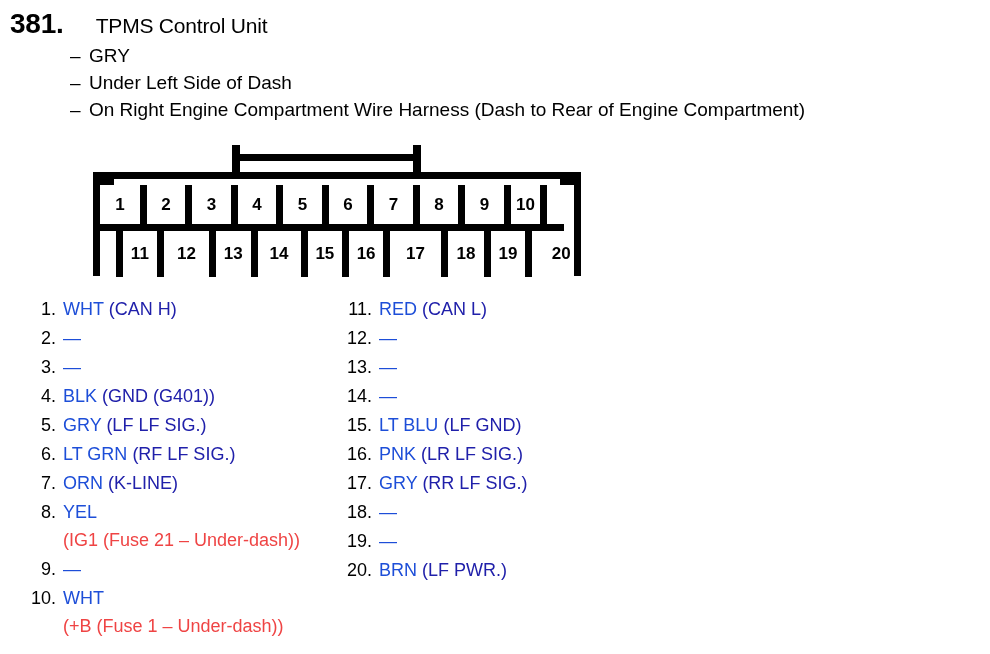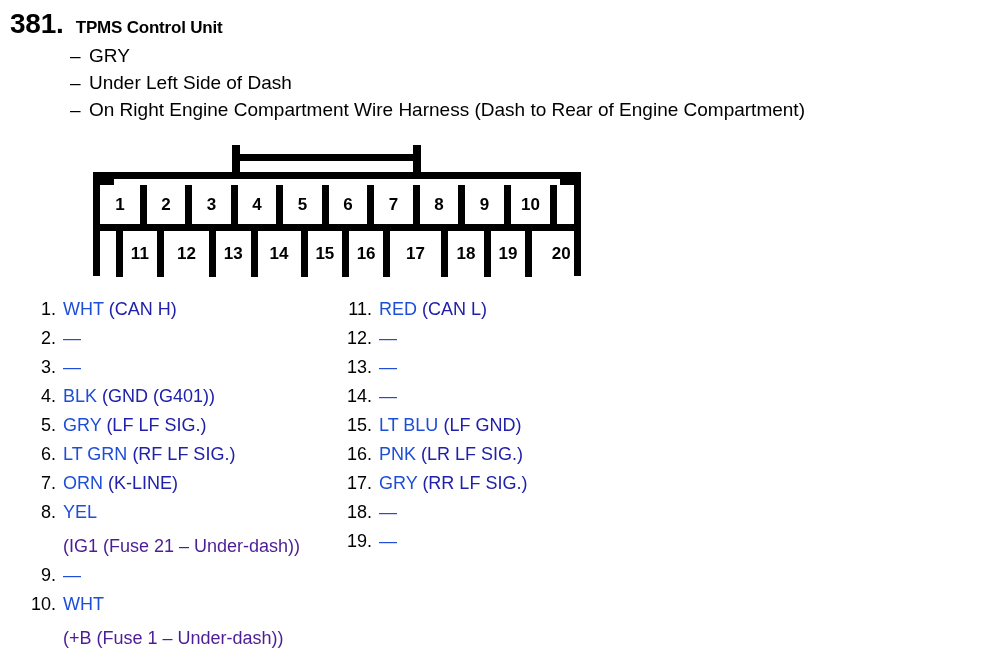--- a/index.html
+++ b/index.html
@@ -24,23 +24,23 @@
     display: flex;
     align-items: baseline;
     white-space: nowrap;
   }
   .title-num {
     font-size: 28px;
     font-weight: bold;
     letter-spacing: -0.2px;
   }
   .title-text {
-    font-size: 17px;
-    font-weight: bold;
-    margin-left: 12px;
+    font-size: 21px;
+    font-weight: normal;
+    margin-left: 32px;
     letter-spacing: -0.2px;
   }
 
   
   .bullets {
     position: absolute;
     left: 70px;
     top: 42px;
   }
   .bullet-line {
@@ -172,22 +172,22 @@
   .pin-desc {
     flex: 1 1 auto;
     white-space: normal;
   }
   .pin-color { color: #1d4ed8; }
   .pin-fn {
     color: #2020aa;
   }
   .pin-fn-line {
     display: block;
-    color: #4c1d95;
-    margin-top: 15px;
+    color: #ef4444;
+    margin-top: 9px;
   }
 </style>
 </head>
 <body>
 
 <div class="title-row">
   <span class="title-num">381.</span>
   <span class="title-text">TPMS Control Unit</span>
 </div>
 
@@ -221,21 +221,21 @@
   <div class="pin-row pin-row-top">
     <div class="pin-cell" style="width:47px">1</div>
     <div class="pin-cell" style="width:45px">2</div>
     <div class="pin-cell" style="width:46px">3</div>
     <div class="pin-cell" style="width:45px">4</div>
     <div class="pin-cell" style="width:46px">5</div>
     <div class="pin-cell" style="width:45px">6</div>
     <div class="pin-cell" style="width:46px">7</div>
     <div class="pin-cell" style="width:45px">8</div>
     <div class="pin-cell" style="width:46px">9</div>
-    <div class="pin-cell" style="width:46px">10</div>
+    <div class="pin-cell" style="width:36px">10</div>
     <div class="pin-cell spacer last-no-border" style="width:17px"></div>
   </div>
 
   <div class="pin-row pin-row-bottom">
     <div class="pin-cell spacer" style="width:24px"></div>
     <div class="pin-cell" style="width:45px">11</div>
     <div class="pin-cell" style="width:56px">12</div>
     <div class="pin-cell" style="width:45px">13</div>
     <div class="pin-cell" style="width:54px">14</div>
     <div class="pin-cell" style="width:45px">15</div>
@@ -377,13 +377,20 @@
       
     </span>
   </div>
   <div class="pin-item">
     <span class="pin-num">19.</span>
     <span class="pin-desc">
       <span class="pin-color">—</span>
       
     </span>
   </div>
+  <div class="pin-item">
+    <span class="pin-num">20.</span>
+    <span class="pin-desc">
+      <span class="pin-color">BRN</span>
+      <span class="pin-fn">(LF PWR.)</span>
+    </span>
+  </div>
 </div>
 
 </body></html>

